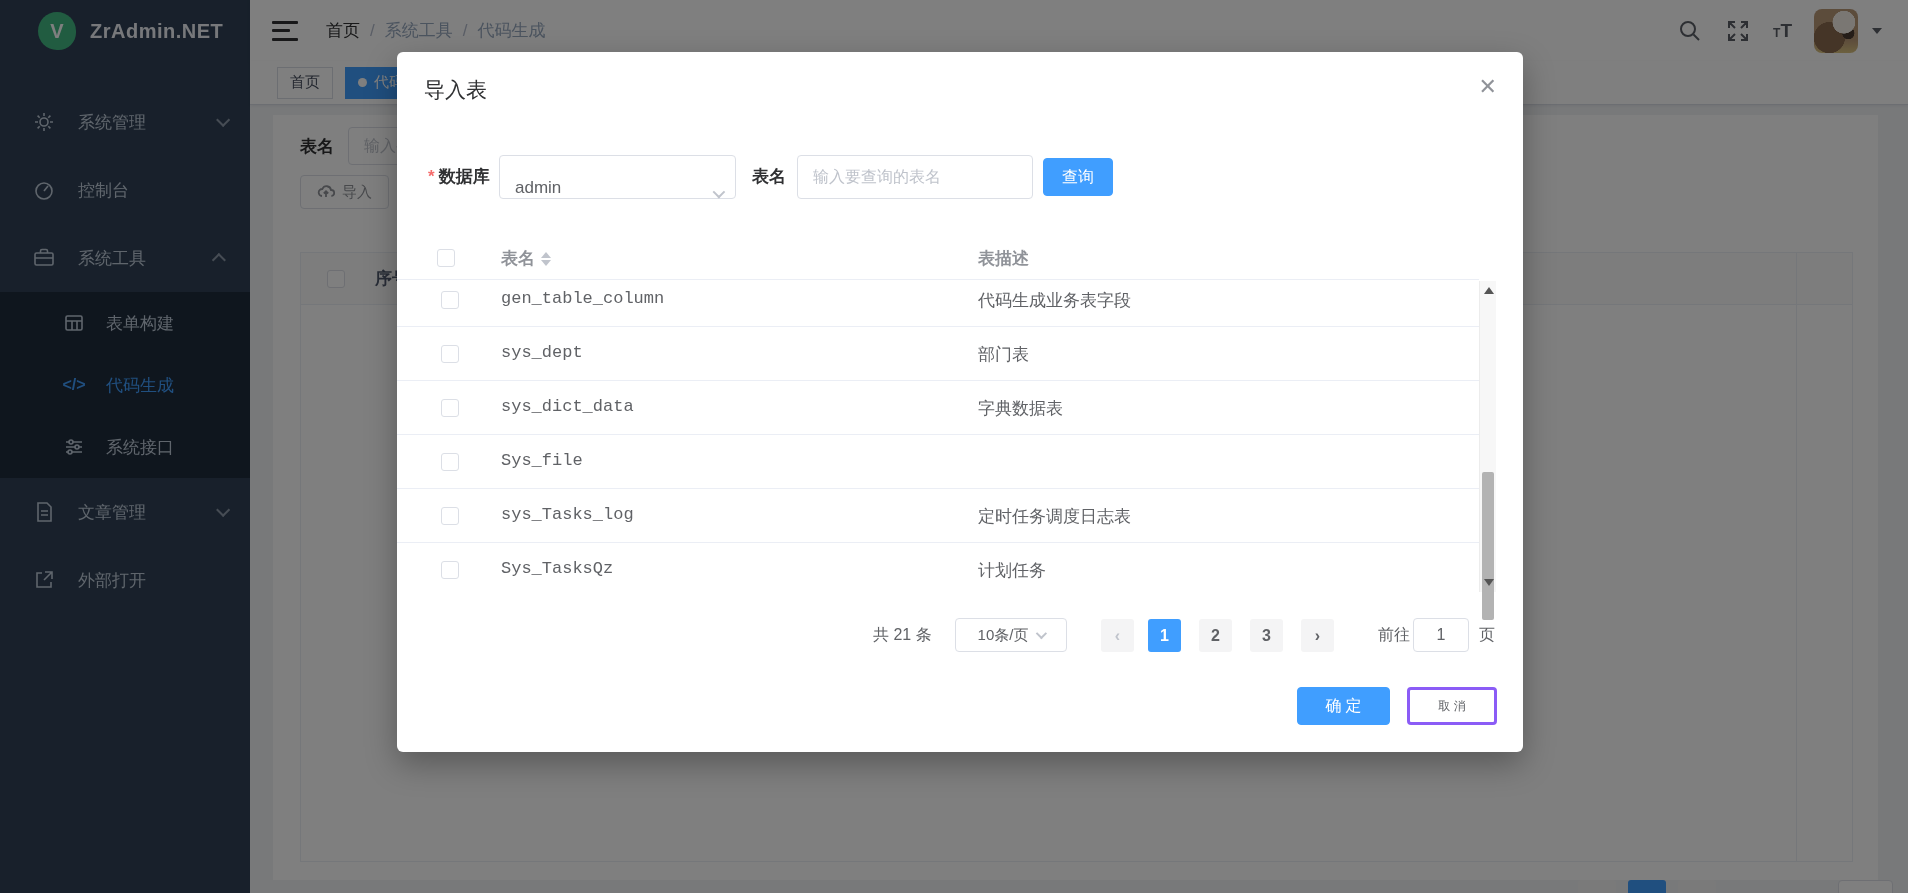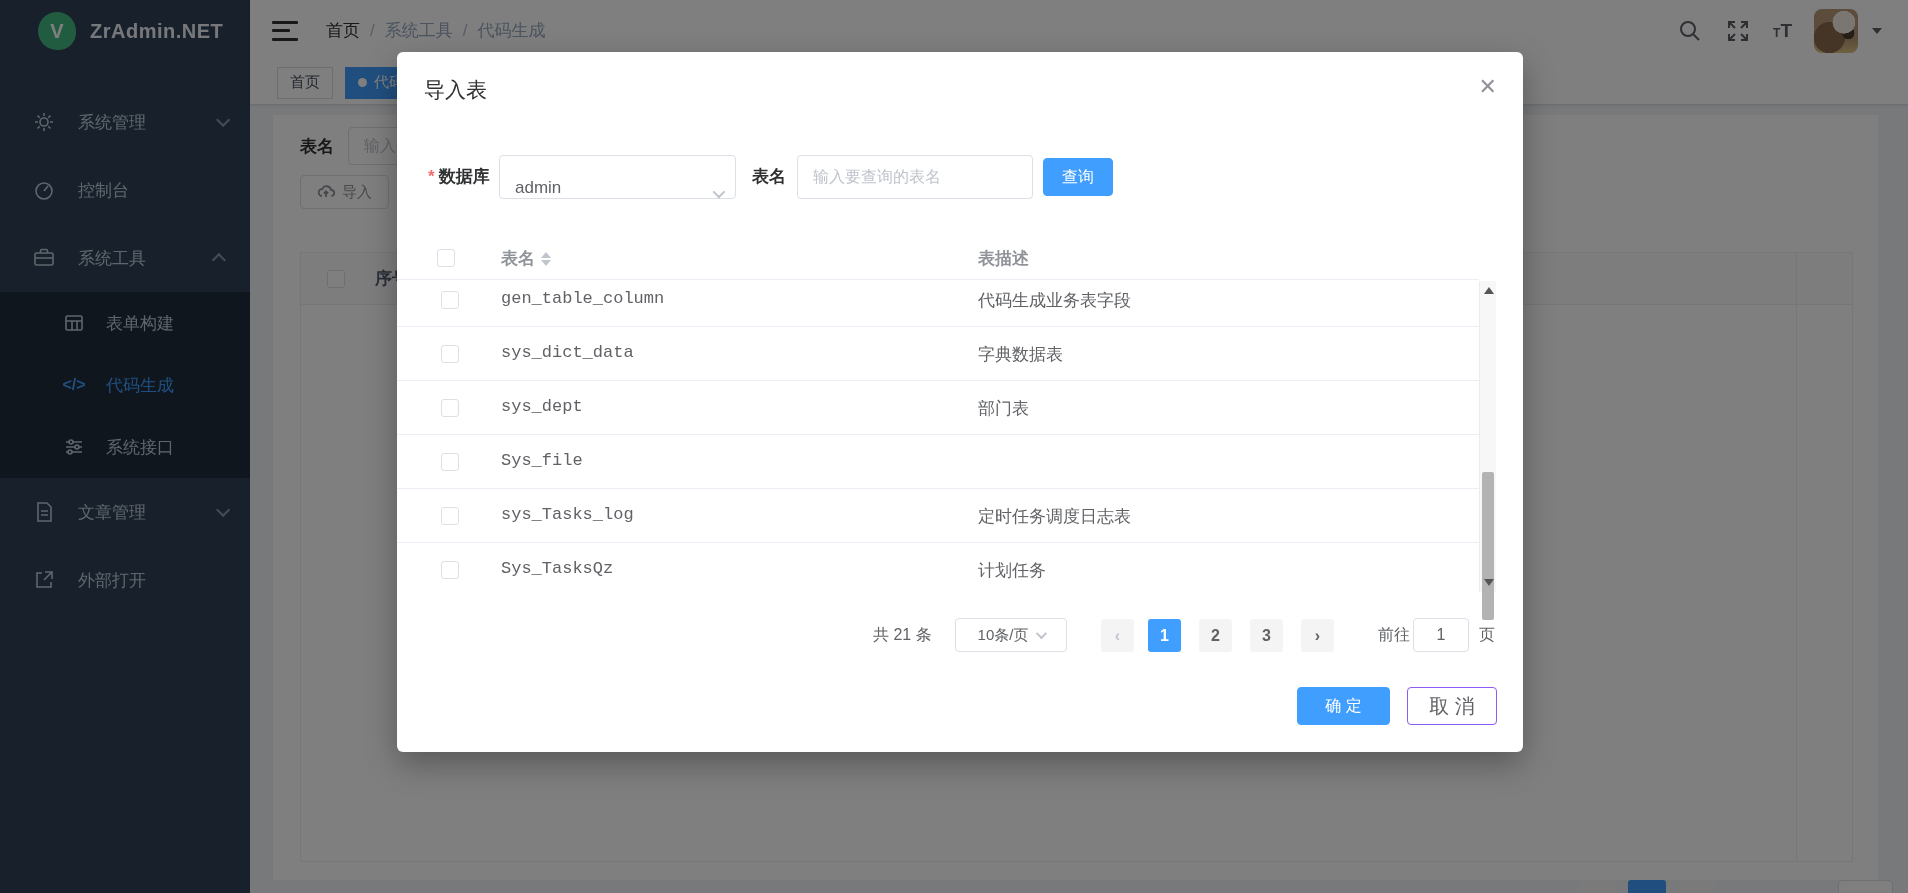--- a/index.html
+++ b/index.html
@@ -83,21 +83,21 @@
   .modal-close { position:absolute; right:26px; top:24px; font-size:22px; color:#909399; cursor:pointer; line-height:1; }
   .m-form { position:absolute; left:0; top:103px; width:100%; height:44px; }
   .req-star { color:#f56c6c; margin-right:4px; }
   .m-label { position:absolute; top:10px; font-weight:bold; color:#303133; white-space:nowrap; }
   .m-label.db { left:31px; }
   .m-label.tn { left:355px; }
   .m-select { position:absolute; left:102px; top:0; width:237px; height:44px; border:1px solid #dcdfe6; border-radius:4px; display:flex; align-items:flex-end; padding:0 15px; color:#606266; cursor:pointer; background:#fff; }
   .m-select .sel-caret { position:absolute; right:13px; width:9px; height:9px; border-right:2px solid #c0c4cc; border-bottom:2px solid #c0c4cc; transform:rotate(45deg) translateY(-2px); }
   .m-input { position:absolute; left:400px; top:0; width:236px; height:44px; border:1px solid #dcdfe6; border-radius:4px; padding:0 15px; font-size:16px; color:#606266; font-family:inherit; }
   .m-input::placeholder { color:#bfc3cb; }
-  .btn-primary { background:#409eff; border:1px solid #409eff; color:#fff; border-radius:4px; font-size:16px; cursor:pointer; font-family:Liberation Sans, sans-serif; }
+  .btn-primary { background:#409eff; border:1px solid #409eff; color:#fff; border-radius:4px; font-size:16px; cursor:pointer; font-family:Liberation Serif, serif; }
   .m-search-btn { position:absolute; left:646px; top:3px; width:70px; height:38px; }
 
   .m-thead { position:absolute; left:0; top:186px; width:1082px; height:42px; border-bottom:1px solid #ebeef5; }
   .m-thead .cb { position:absolute; left:40px; top:11px; }
   .m-th-name { position:absolute; left:104px; top:9px; color:#909399; font-weight:bold; display:flex; align-items:center; gap:6px; }
   .m-th-desc { position:absolute; left:581px; top:9px; color:#909399; font-weight:bold; }
   .sort-caret { display:flex; flex-direction:column; gap:2px; }
   .sort-caret i { display:block; width:0; height:0; border-left:5px solid transparent; border-right:5px solid transparent; }
   .sort-caret .up { border-bottom:6px solid #c0c4cc; }
   .sort-caret .dn { border-top:6px solid #c0c4cc; }
@@ -122,21 +122,21 @@
   .pager-btn { position:absolute; top:1px; width:33px; height:33px; border:none; border-radius:3px; background:#f4f4f5; color:#606266; font-size:16px; font-weight:bold; cursor:pointer; font-family:inherit; display:flex; align-items:center; justify-content:center; }
   .pager-btn.active { background:#409eff; color:#fff; }
   .pager-btn.disabled { color:#c0c4cc; cursor:not-allowed; }
   .pg-prev { left:704px; } .pg-p1 { left:751px; } .pg-p2 { left:802px; } .pg-p3 { left:853px; } .pg-next { left:904px; }
   .pg-goto-label { position:absolute; left:981px; top:7px; }
   .pg-goto-input { position:absolute; left:1016px; top:0; width:56px; height:34px; border:1px solid #dcdfe6; border-radius:4px; text-align:center; color:#606266; font-size:16px; font-family:inherit; }
   .pg-unit { position:absolute; left:1082px; top:7px; }
 
   .m-footer { position:absolute; left:0; top:635px; width:100%; height:40px; }
   .m-confirm { position:absolute; left:900px; top:0; width:93px; height:38px; }
-  .m-cancel { position:absolute; left:1010px; top:0; width:90px; height:38px; background:#fff; border:1px solid #8b5cf6; border-radius:4px; color:#606266; font-size:20px; cursor:pointer; font-family:inherit; }
+  .m-cancel { position:absolute; left:1010px; top:0; width:90px; height:38px; background:#fff; border:3px solid #8b5cf6; border-radius:4px; color:#606266; font-size:12px; cursor:pointer; font-family:inherit; }
 </style>
 </head>
 <body>
 
 <div id="app">
 
   <aside class="sidebar">
     <div class="logo-row">
       <div class="logo-badge">V</div>
       <div class="logo-text">ZrAdmin.NET</div>
@@ -324,27 +324,27 @@
 
     <div class="m-viewport">
       <div class="m-rows">
         <div class="m-row">
           <span class="cb"></span>
           <span class="m-cell-name">gen_table_column</span>
           <span class="m-cell-desc">代码生成业务表字段</span>
         </div>
         <div class="m-row">
           <span class="cb"></span>
+          <span class="m-cell-name">sys_dept</span>
+          <span class="m-cell-desc">部门表</span>
+        </div>
+        <div class="m-row">
+          <span class="cb"></span>
           <span class="m-cell-name">sys_dict_data</span>
           <span class="m-cell-desc">字典数据表</span>
-        </div>
-        <div class="m-row">
-          <span class="cb"></span>
-          <span class="m-cell-name">sys_dept</span>
-          <span class="m-cell-desc">部门表</span>
         </div>
         <div class="m-row">
           <span class="cb"></span>
           <span class="m-cell-name">Sys_file</span>
           <span class="m-cell-desc"></span>
         </div>
         <div class="m-row">
           <span class="cb"></span>
           <span class="m-cell-name">sys_Tasks_log</span>
           <span class="m-cell-desc">定时任务调度日志表</span>

